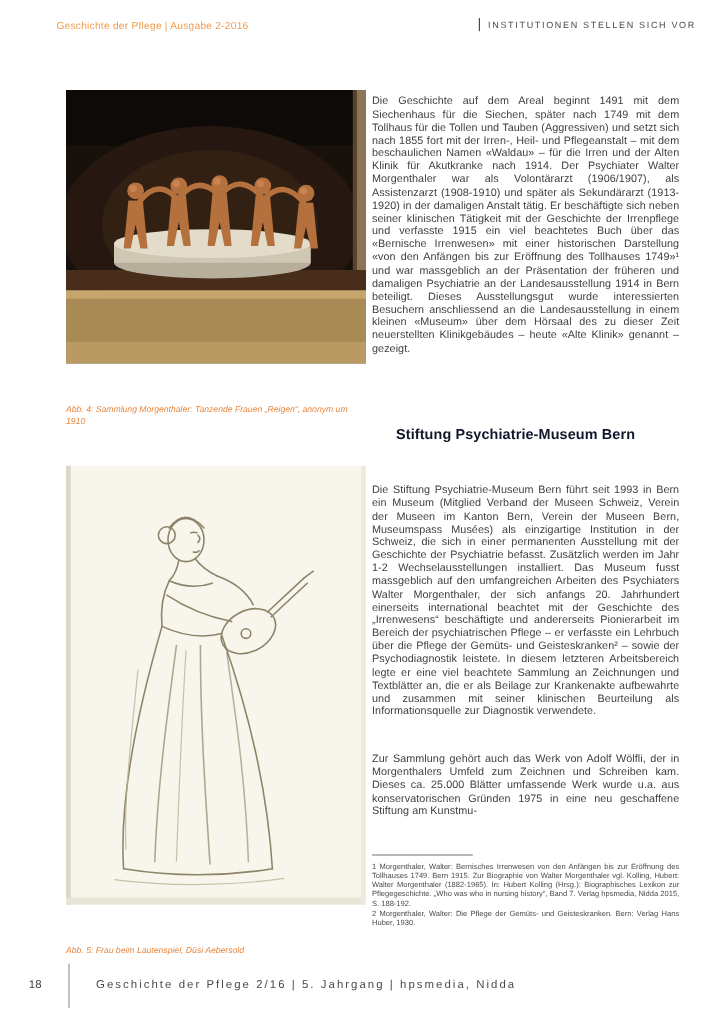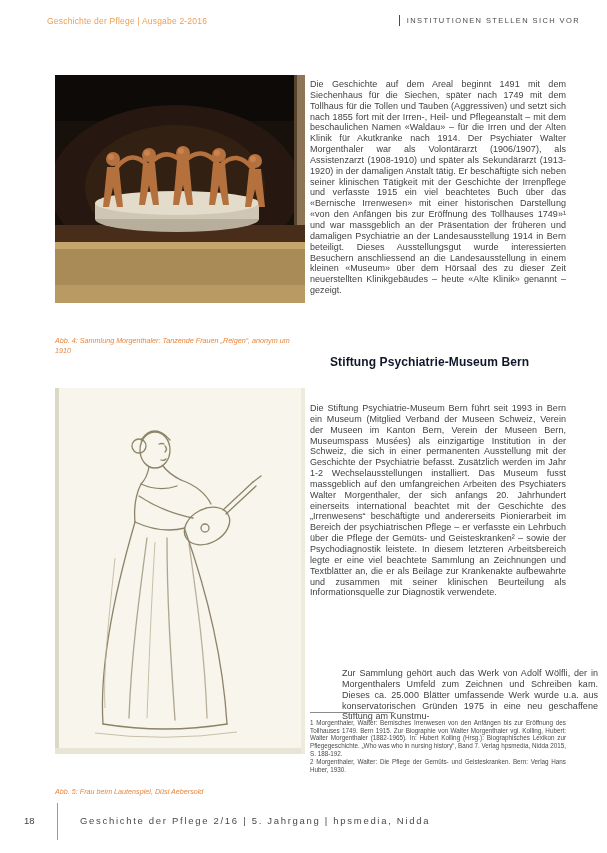--- a/index.html
+++ b/index.html
@@ -36,21 +36,21 @@
     font-size:9px; line-height:10.85px; text-align:justify;
     color:#3f3f3f; letter-spacing:.05px;
   }
   .p1 { top:79px; }
   .heading {
     top:355px; font-size:12px; font-weight:bold; color:#0f172a;
     letter-spacing:.1px;
     margin-left:20px;
   }
   .p2 { top:391px;margin-top:12px; }
-  .p3 { top:668px;margin-left:32px; }
+  .p3 { top:627px; }
   .fn-rule { top:712px; width:84px; border-top:1px solid #8a8a8a; height:0; }
   .footnote {
     font-size:6.3px; line-height:7.7px; text-align:justify; color:#4a4a4a;
   }
   .fn1 { top:719px; }
   .fn2 { top:758px; }
   
   .pageno { position:absolute; left:24px; top:815px; font-size:9.5px; color:#3f3f3f; }
   .footer-rule { position:absolute; left:57px; top:803px; width:1px; height:37px; background:#9a9a9a; }
   .footer-text {

